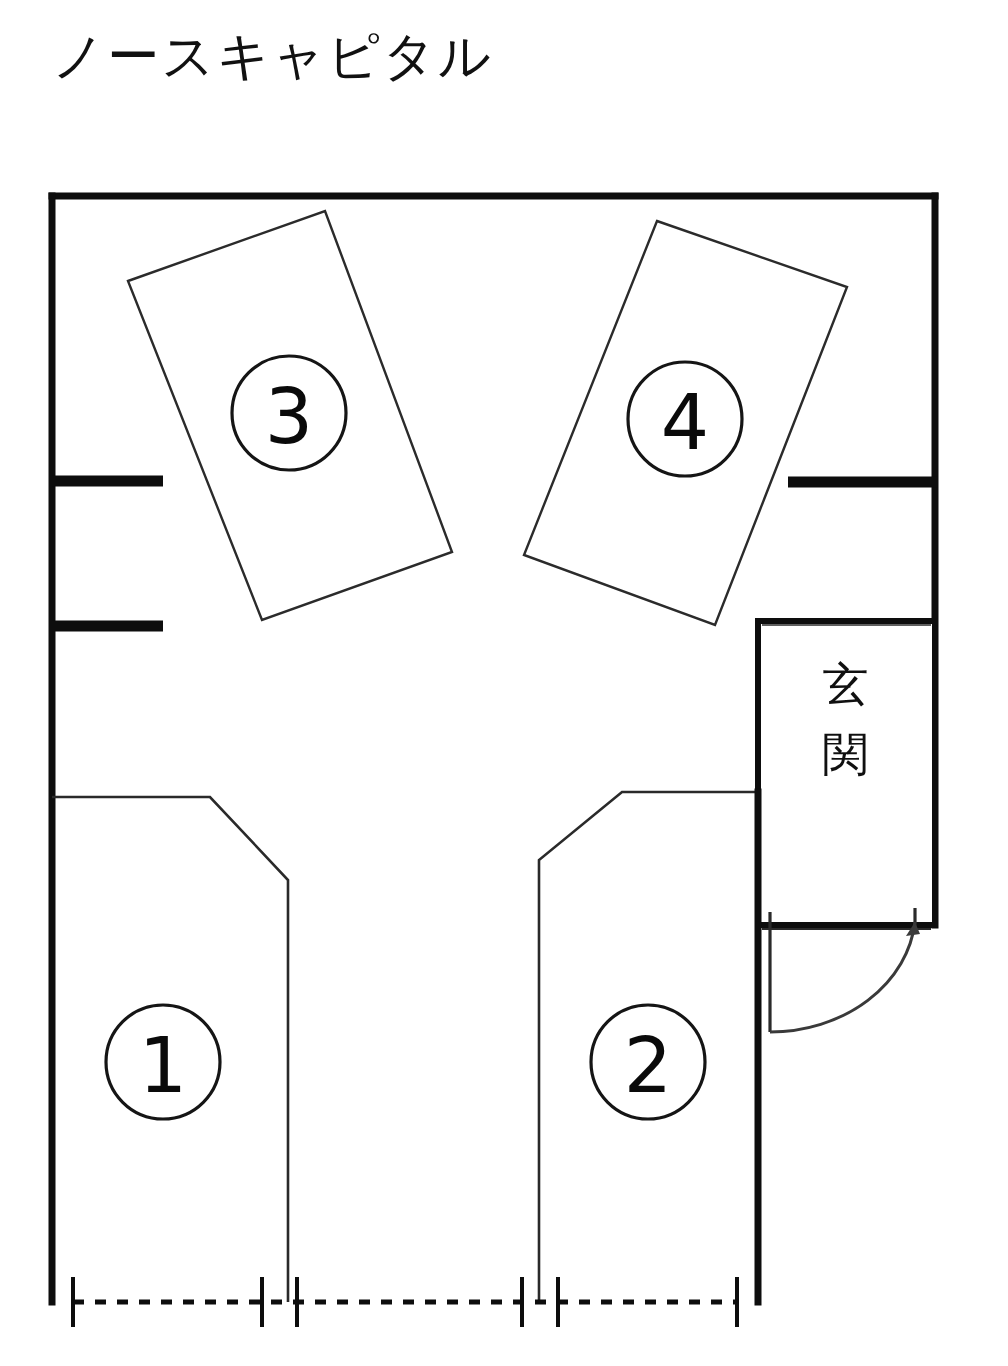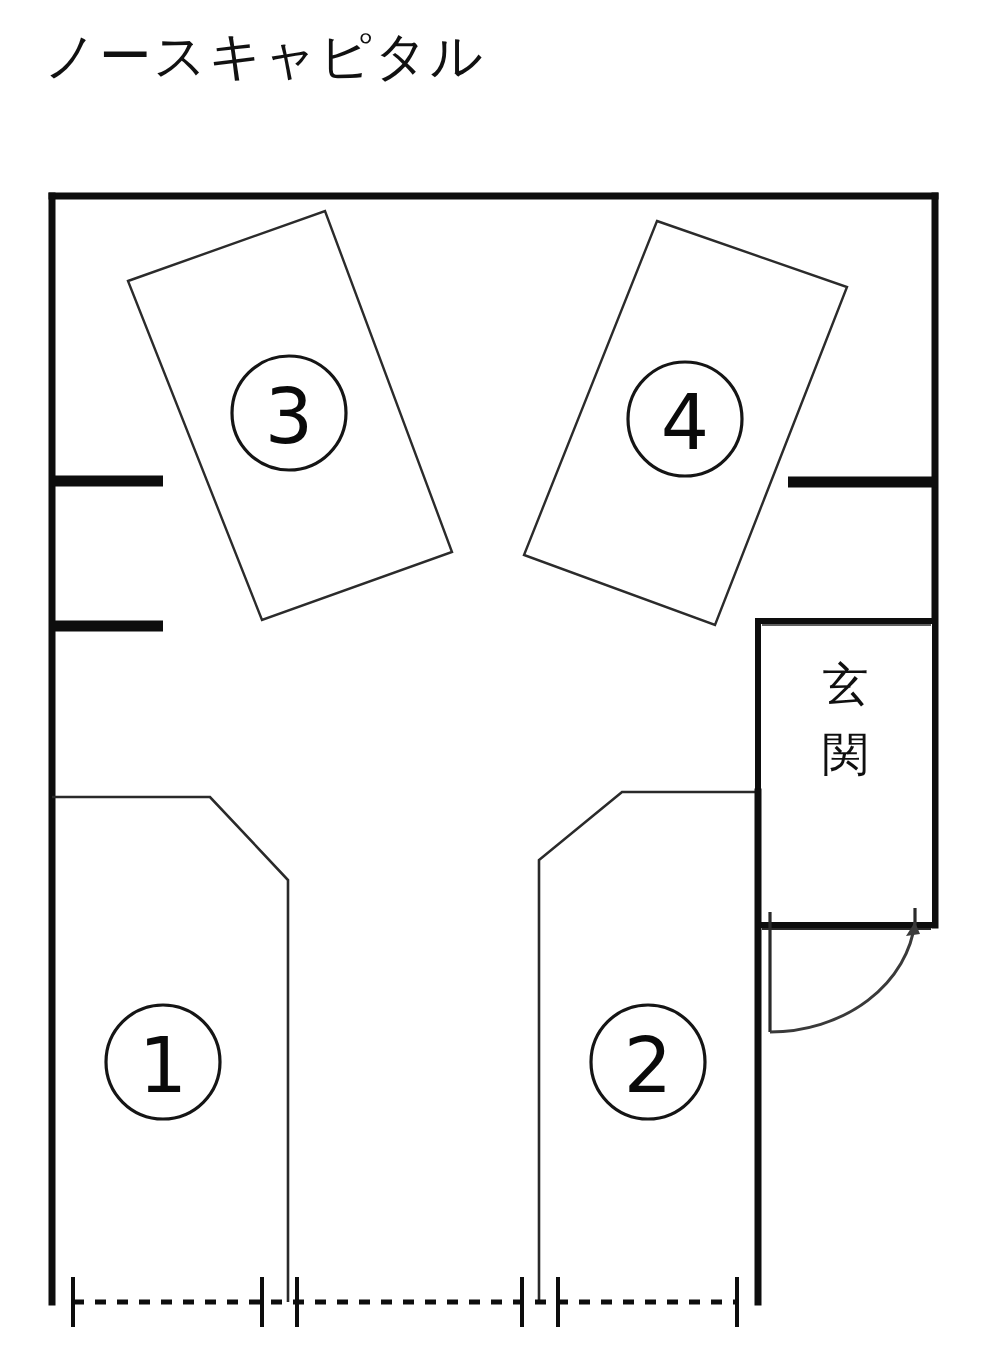--- a/index.html
+++ b/index.html
@@ -16,21 +16,21 @@
     overflow: hidden;
   }
   #plan-root {
     position: relative;
     width: 1008px;
     height: 1366px;
     background: #ffffff;
   }
   .plan-title {
     position: absolute;
-    left: 44px;
+    left: 52px;
     top: 24px;
     font-size: 52px;
     line-height: 1.25;
     letter-spacing: 0.04em;
     color: #111111;
     font-family: "DejaVu Sans", "Liberation Sans", sans-serif;
     font-weight: 400;
     white-space: nowrap;
   }
   .plan-svg {

